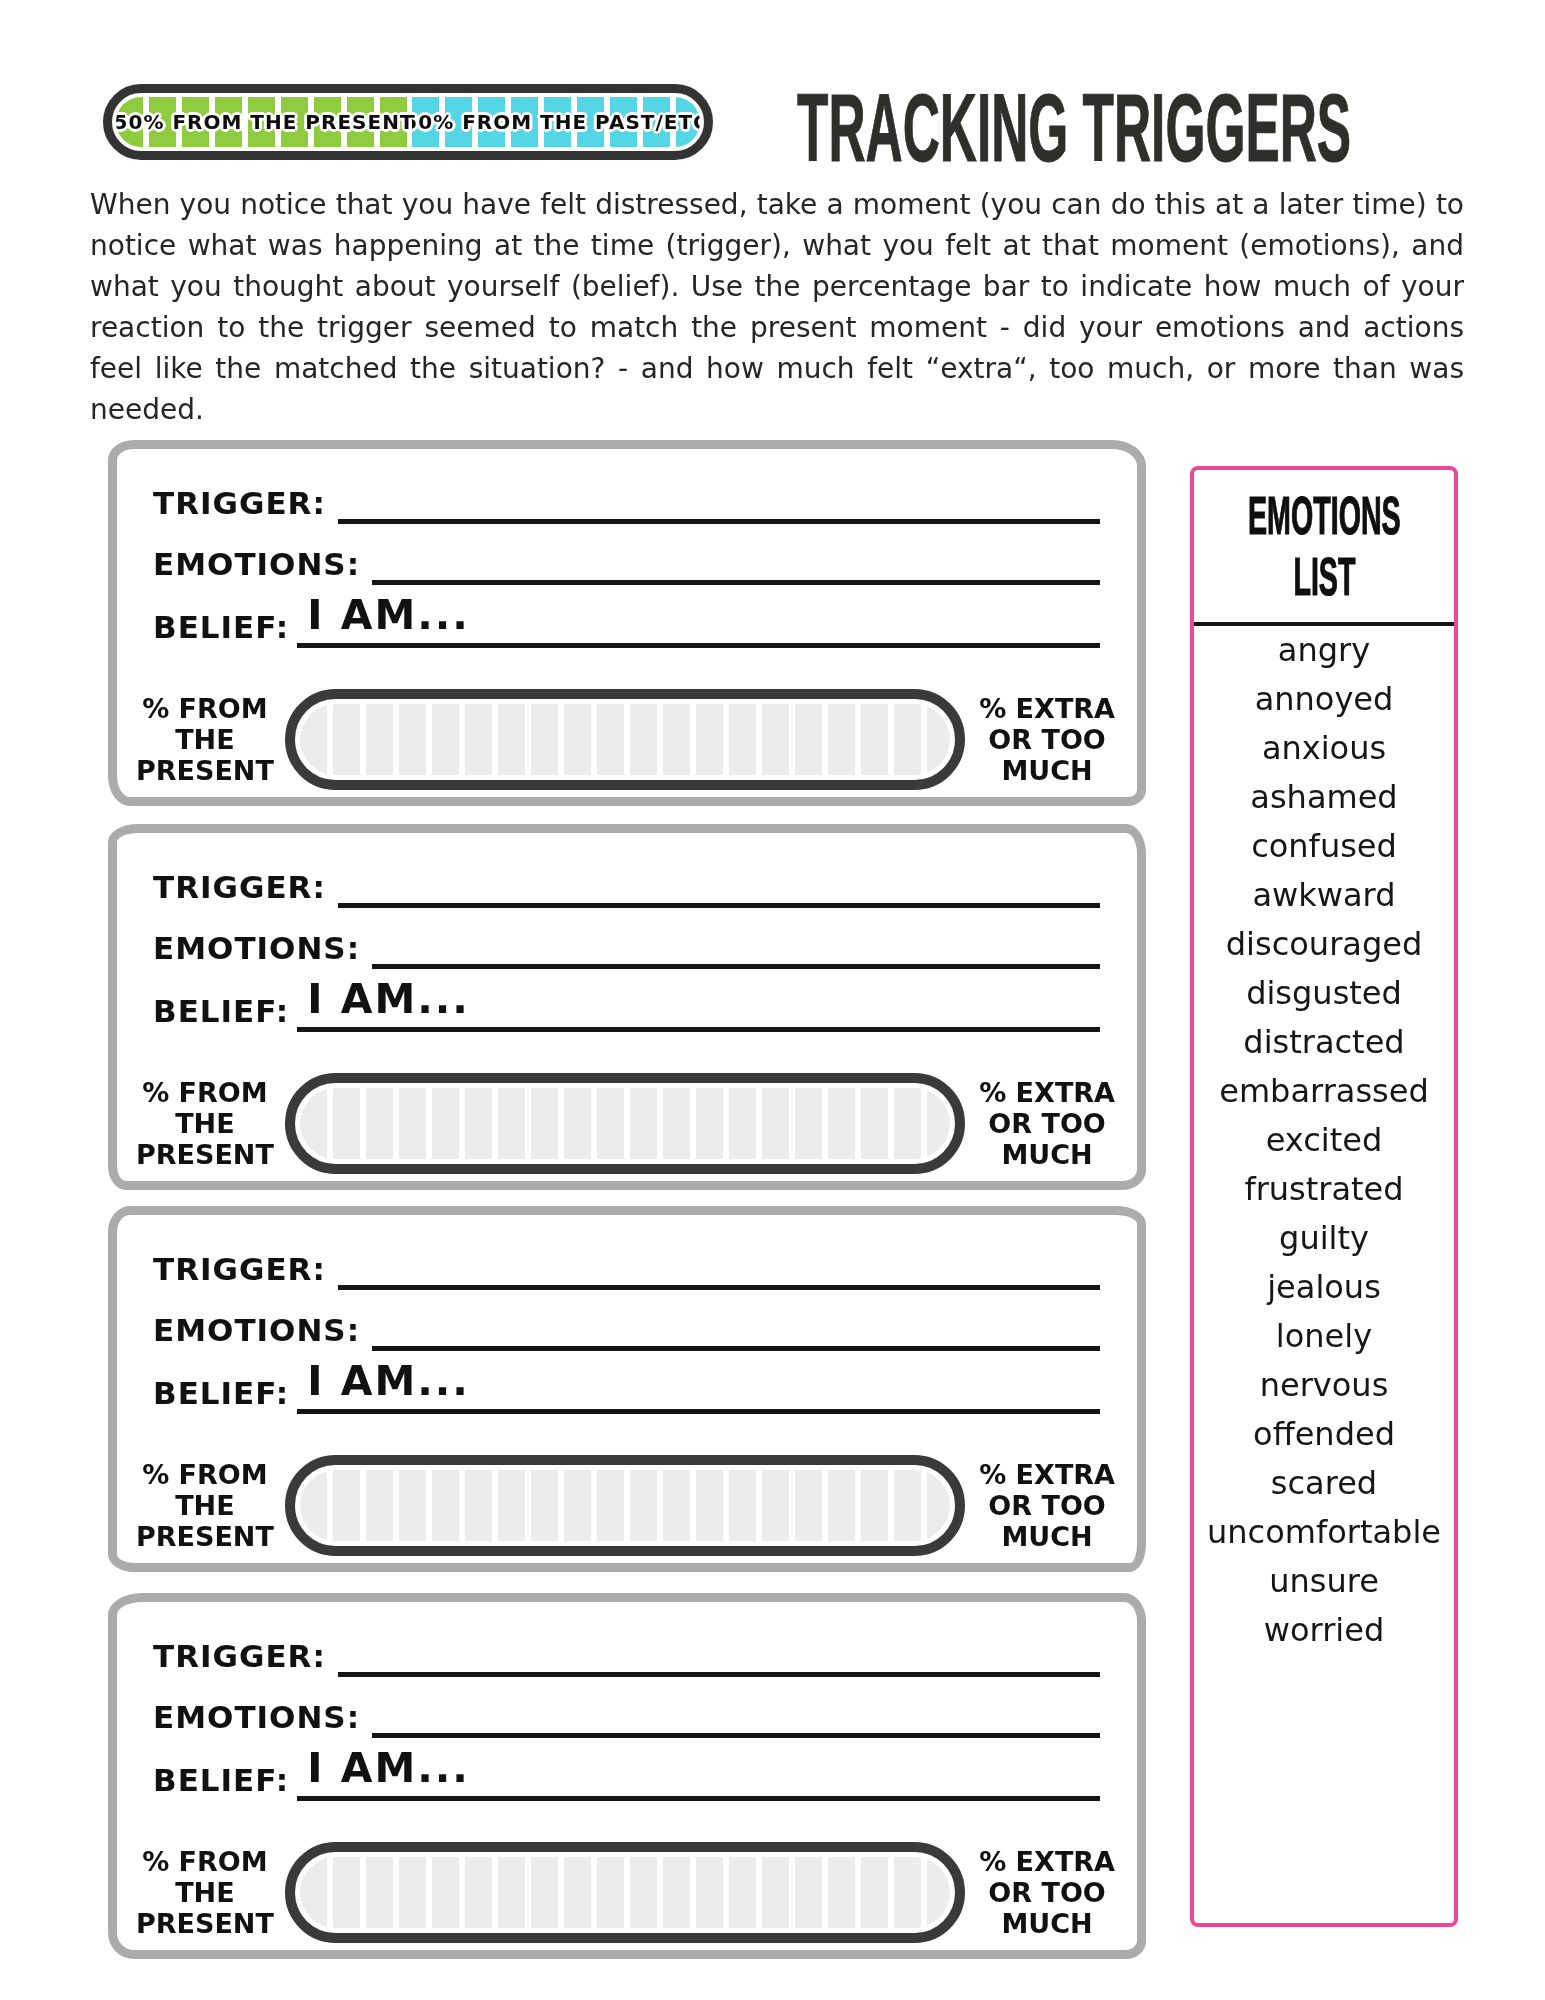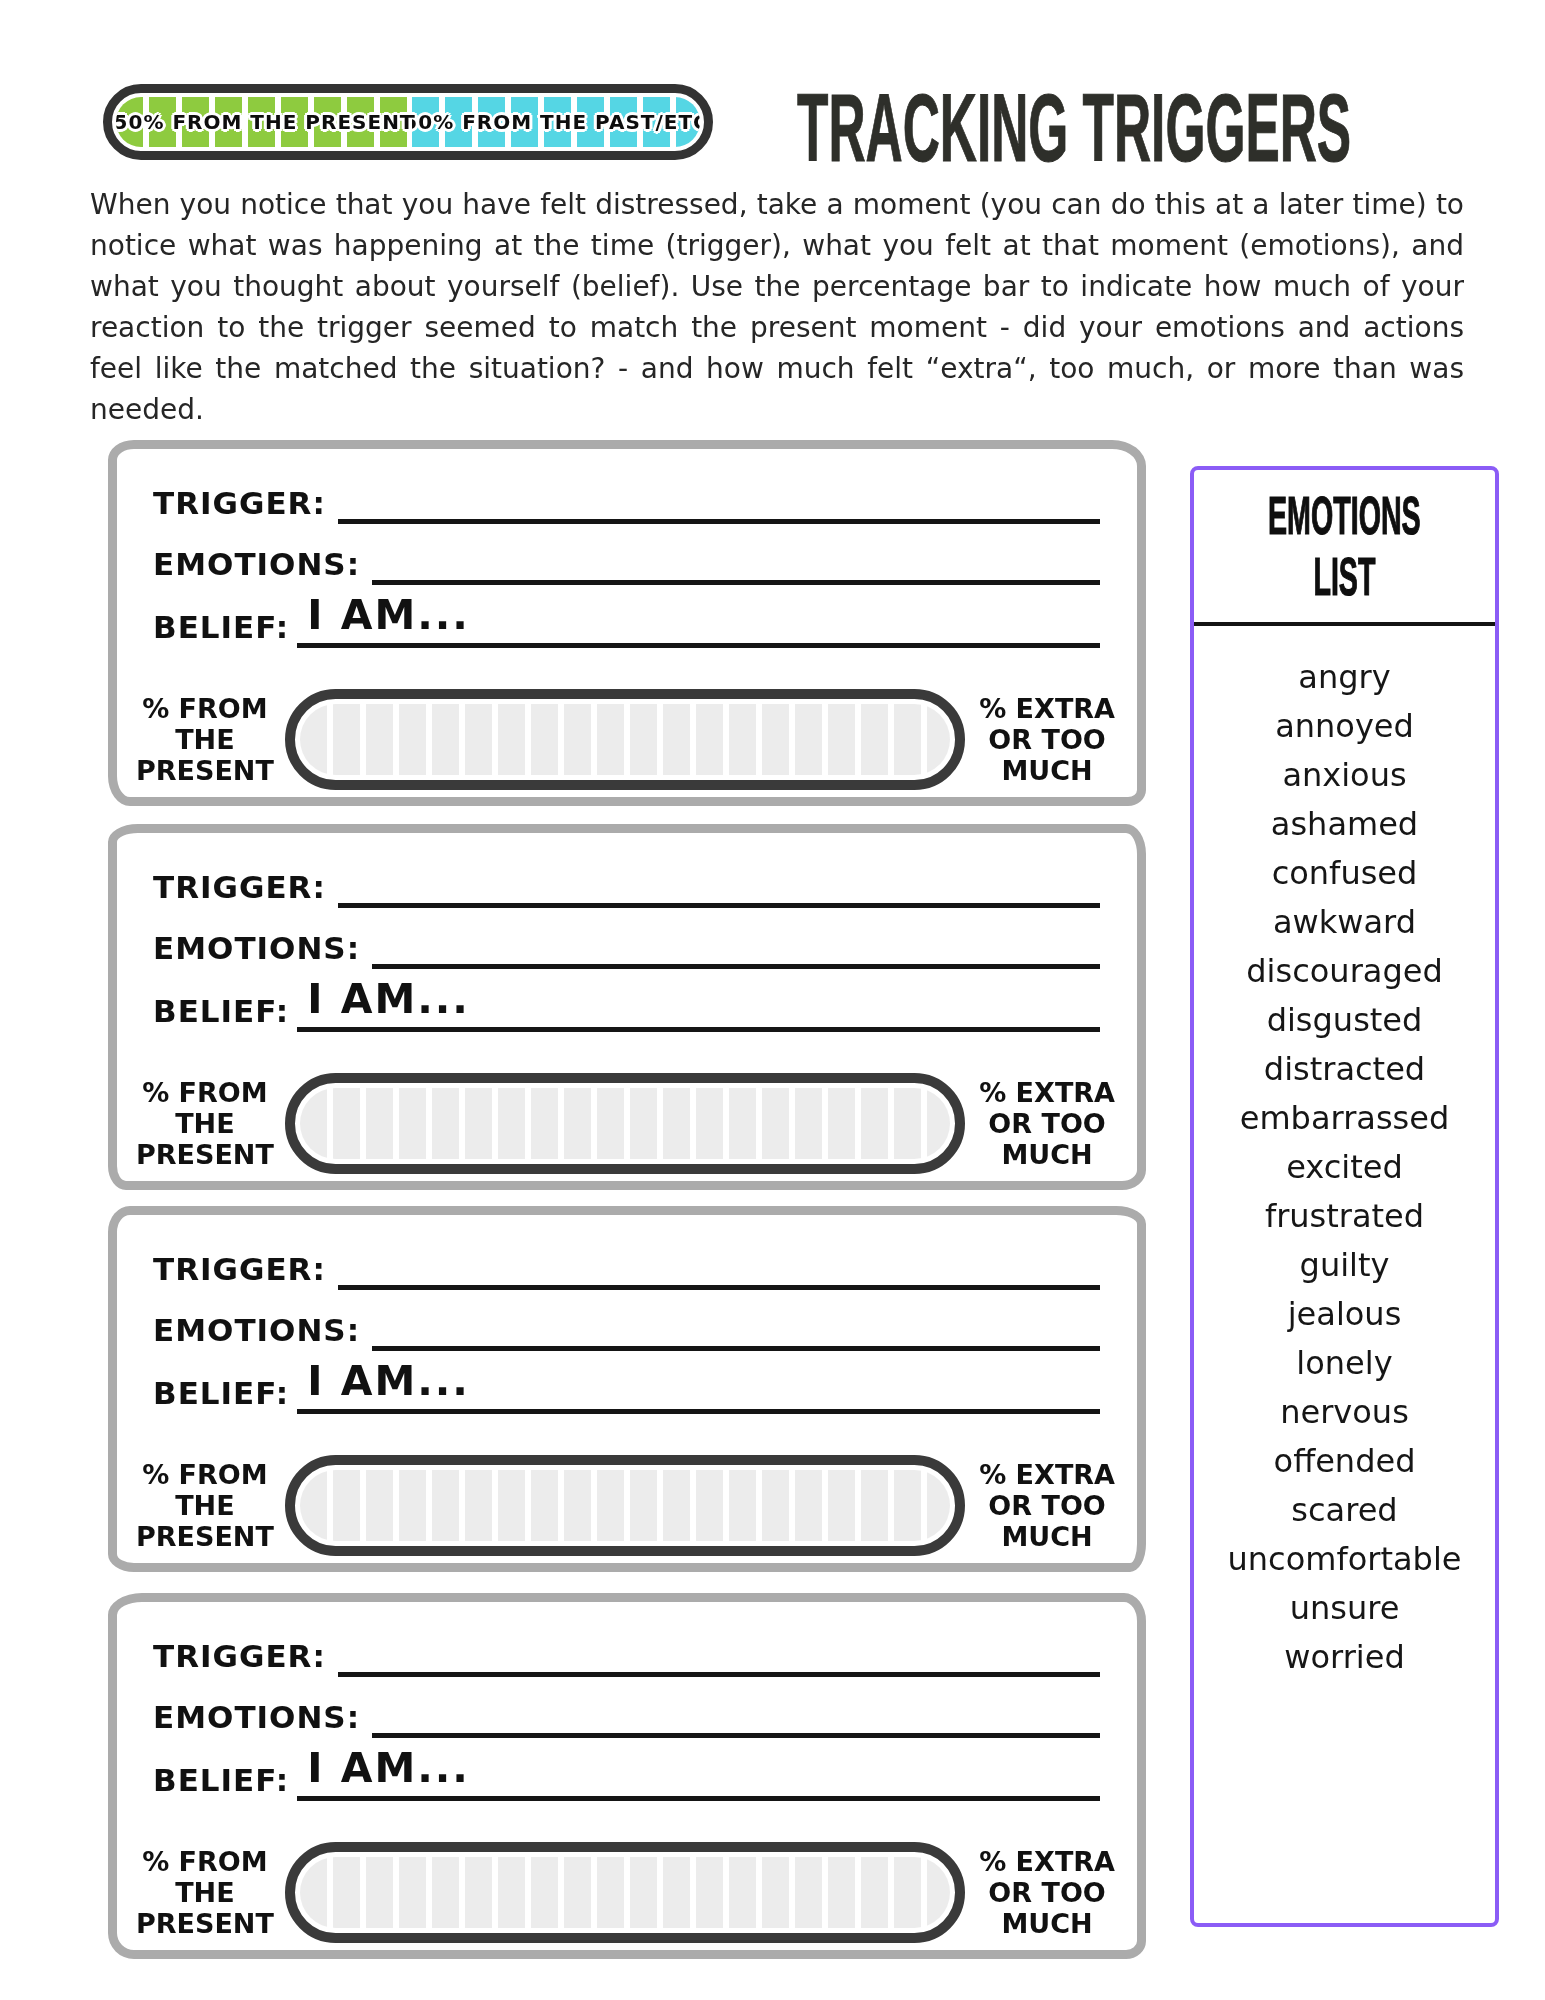--- a/index.html
+++ b/index.html
@@ -49,28 +49,28 @@
   .bar-side-label{width:150px;font-weight:bold;font-size:27px;line-height:31px;text-align:center;color:#111;}
   .bar-side-label.left{margin-left:14px;}
   .bar-side-label.right{margin-left:8px;}
   .bar-side-label span{display:block;}
   .pct-bar{width:690px;height:101px;margin-left:6px;box-sizing:border-box;
         border:10px solid #3a3a3a;border-radius:54px;background:#fff;padding:5px;}
   .pct-fill{width:100%;height:100%;border-radius:40px;
         background:repeating-linear-gradient(90deg,var(--segment) 0 27px,#fff 27px 33px);}
 
   
-  .sidebar{position:absolute;left:1190px;top:466px;width:309px;height:1461px;box-sizing:border-box;
-        border:4px solid #8b5cf6;border-radius:8px;background:#fff;}
+  .sidebar{position:absolute;left:1190px;top:466px;width:268px;height:1461px;box-sizing:border-box;
+        border:4px solid #ec4899;border-radius:8px;background:#fff;}
   .sidebar-header{height:152px;border-bottom:4px solid #141414;
         display:flex;flex-direction:column;align-items:center;justify-content:center;}
   .sidebar-title-line{font-family:"Liberation Sans",sans-serif;font-weight:700;font-size:53px;
         line-height:61px;color:#0f0f0f;-webkit-text-stroke:1.2px #0f0f0f;white-space:nowrap;
         transform:scaleX(0.54);transform-origin:center;}
-  .emotions-items{padding-top:27px;}
+  .emotions-items{}
   .emotion-item{text-align:center;font-size:32px;line-height:49px;color:#161616;}
 </style>
 </head>
 <body>
 
 <div class="page">
 
   <div class="pill">
     <div class="pill-half pill-green">
       <span class="pill-text">50% FROM THE PRESENT</span>

